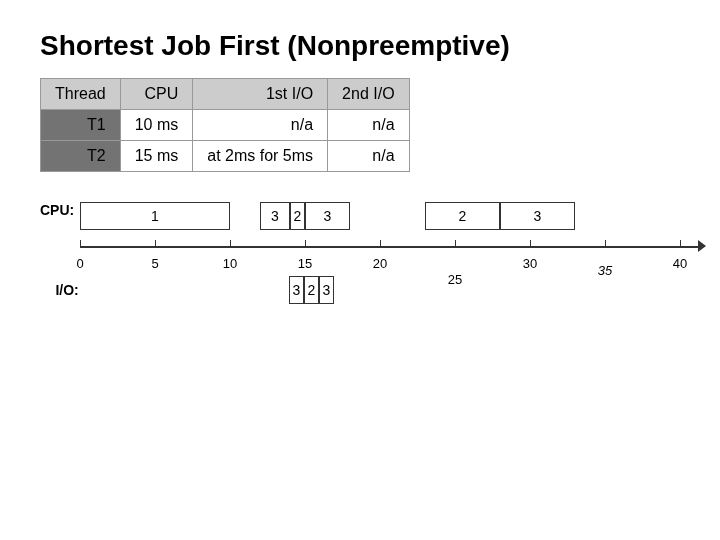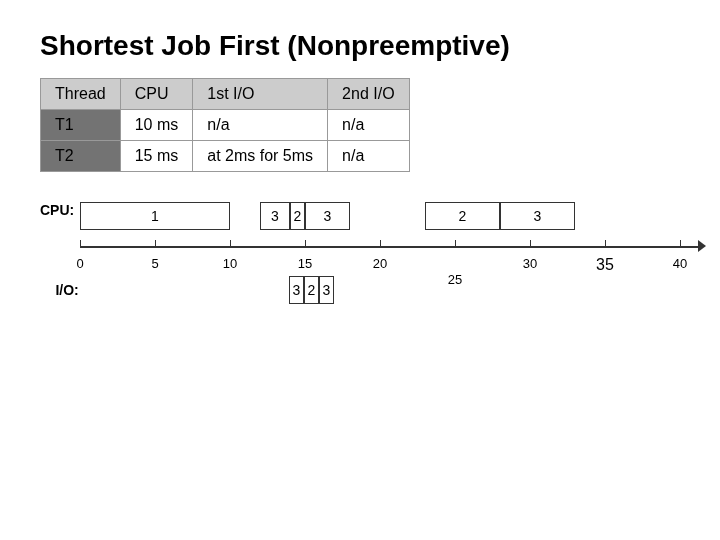--- a/index.html
+++ b/index.html
@@ -19,21 +19,21 @@
       margin-bottom: 16px;
     }
     table {
       border-collapse: collapse;
       margin-bottom: 30px;
       font-size: 16px;
     }
     table td, table th {
       border: 1px solid #999;
       padding: 6px 14px;
-      text-align: left;
+      text-align: right;
     }
     table thead tr {
       background: #ccc;
     }
     table tbody tr td:first-child {
       background: #737373;
     }
     .timeline-section {
       margin-top: 10px;
     }
@@ -129,21 +129,21 @@
       </div>
 
       <div style="position:relative; height:20px;" id="tick-labels">
           <div style="position: absolute; left: 0px; top: 2px; font-size: 13px; transform: translateX(-50%);">0</div>
           <div style="position: absolute; left: 75px; top: 2px; font-size: 13px; transform: translateX(-50%);">5</div>
           <div style="position: absolute; left: 150px; top: 2px; font-size: 13px; transform: translateX(-50%);">10</div>
           <div style="position: absolute; left: 225px; top: 2px; font-size: 13px; transform: translateX(-50%);">15</div>
           <div style="position: absolute; left: 300px; top: 2px; font-size: 13px; transform: translateX(-50%);">20</div>
           <div style="position: absolute; left: 375px; top: 18px; font-size: 13px; transform: translateX(-50%);">25</div>
           <div style="position: absolute; left: 450px; top: 2px; font-size: 13px; transform: translateX(-50%);">30</div>
-          <div style="position: absolute; left: 525px; top: 2px; font-size: 16px; transform: translateX(-50%);">35</div>
+          <div style="position: absolute; left: 525px; top: 9px; font-size: 13px; transform: translateX(-50%); font-style: italic;">35</div>
           <div style="position: absolute; left: 600px; top: 2px; font-size: 13px; transform: translateX(-50%);">40</div>
         </div>
     </div>
 
     <div class="io-row">
       <div class="io-label">I/O:</div>
       <div style="position:relative; height:28px; width:620px;" id="io-timeline">
       <div style="position: absolute; left: 210px; width: 15px; height: 28px; border: 1px solid rgb(51, 51, 51); background: rgb(255, 255, 255); display: flex; align-items: center; justify-content: center; font-size: 14px;">3</div>
           <div style="position: absolute; left: 225px; width: 15px; height: 28px; border: 1px solid rgb(51, 51, 51); background: rgb(255, 255, 255); display: flex; align-items: center; justify-content: center; font-size: 14px;">2</div>
           <div style="position: absolute; left: 240px; width: 15px; height: 28px; border: 1px solid rgb(51, 51, 51); background: rgb(255, 255, 255); display: flex; align-items: center; justify-content: center; font-size: 14px;">3</div>

